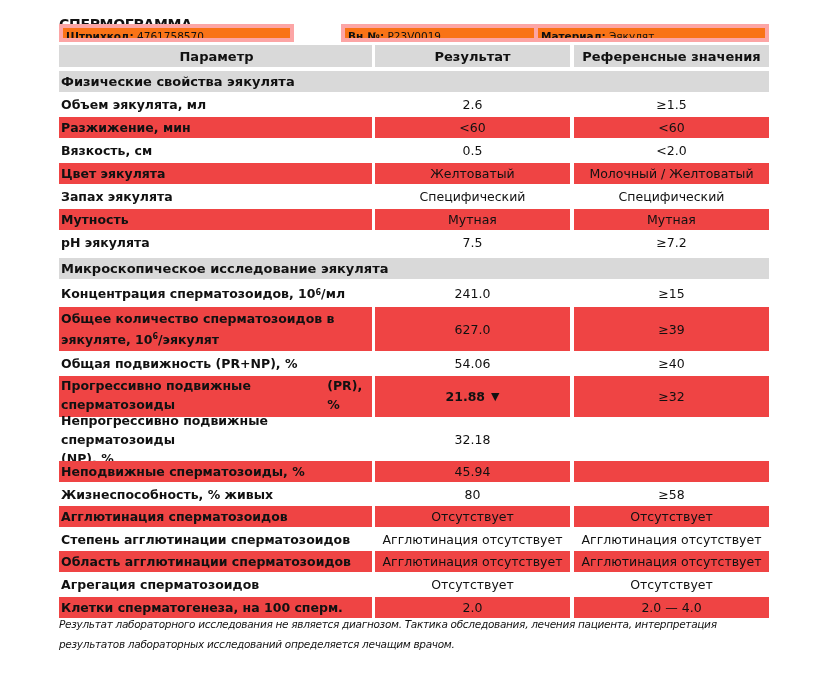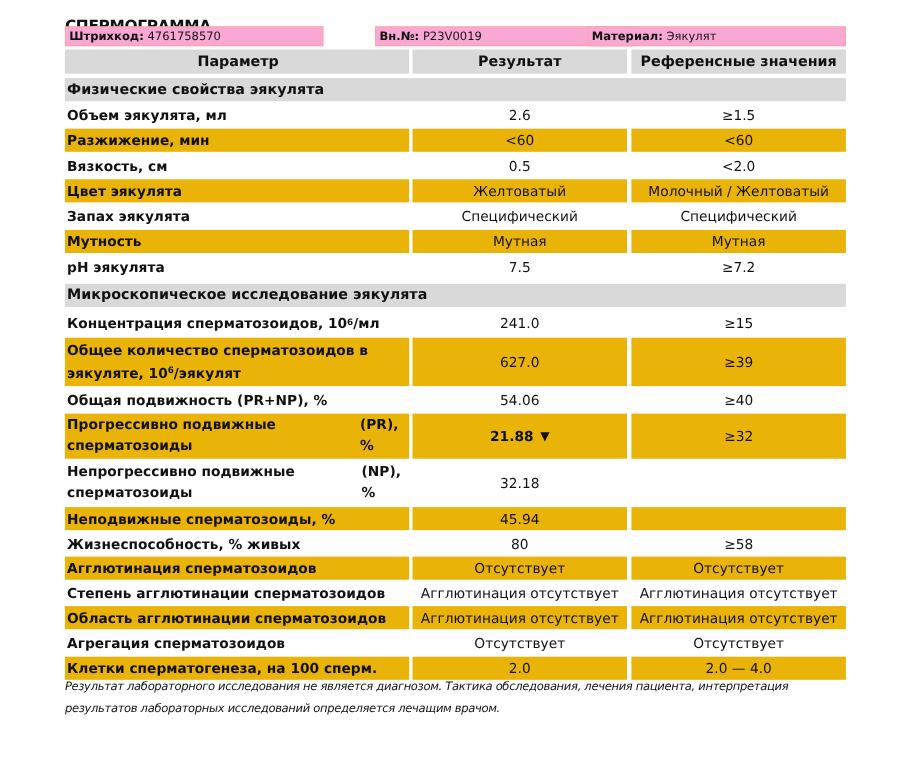--- a/index.html
+++ b/index.html
@@ -1,29 +1,29 @@
 <!DOCTYPE html>
 <html><head>
 <meta charset="utf-8">
 <style>
   html,body{margin:0;padding:0;background:#ffffff;}
   body{width:828px;height:698px;position:relative;font-family:"DejaVu Sans","Liberation Sans",sans-serif;color:#111;overflow:hidden;}
   .title{position:absolute;left:59px;top:16px;font-size:14px;font-weight:bold;letter-spacing:-0.3px;}
   .infobar{position:absolute;left:59px;top:24px;width:710px;height:18px;}
-  .infobox{position:absolute;top:0;height:16px;border:1px solid #fca5a5;background:#f9a8d4;font-size:10.5px;line-height:16px;padding-left:3px;box-sizing:border-box;height:18px;white-space:nowrap;overflow:hidden;}
+  .infobox{position:absolute;top:0;height:16px;border:4px solid #fca5a5;background:#f97316;font-size:10.5px;line-height:16px;padding-left:3px;box-sizing:border-box;height:18px;white-space:nowrap;overflow:hidden;}
   .infobox b{font-weight:bold;}
   .table{position:absolute;left:59px;top:45px;width:710px;}
   .row{position:relative;width:710px;display:flex;}
   .cell{box-sizing:border-box;font-size:12.5px;display:flex;align-items:center;}
   .c1{width:313px;padding-left:2px;font-weight:bold;}
   .c2{width:195px;margin-left:3px;justify-content:center;text-align:center;}
   .c3{width:195px;margin-left:4px;justify-content:center;text-align:center;}
   .hdr .cell{background:#d9d9d9;font-weight:bold;font-size:13px;height:22px;justify-content:center;}
   .section{margin-top:4px;background:#d9d9d9;height:21px;font-weight:bold;font-size:13px;padding-left:2px;display:flex;align-items:center;width:710px;box-sizing:border-box;}
-  .row.z .cell{background:#eab308;}
+  .row.z .cell{background:#ef4444;}
   .row{margin-top:2px;}
   .sup{font-size:8px;vertical-align:super;line-height:0;}
   .bold{font-weight:bold;}
   .tri{font-size:11px;margin-left:6px;}
   .note{position:absolute;left:59px;top:614px;width:720px;font-size:10.5px;font-style:italic;line-height:20px;letter-spacing:-0.3px;}
 </style>
 </head>
 <body>
 
 <div class="title">СПЕРМОГРАММА</div>
@@ -117,21 +117,21 @@
       <span>Прогрессивно подвижные сперматозоиды</span>
       <span> (PR), %</span>
     </div>
     <div class="cell c2 bold">
       <span>21.88</span>
       <span class="tri">▼</span>
     </div>
     <div class="cell c3">≥32</div>
   </div>
   <div class="row" style="height:40px;">
-    <div class="cell c1" style="flex-direction:row;align-items:flex-start;justify-content:center;line-height:19px;">
+    <div class="cell c1" style="flex-direction:column;align-items:flex-start;justify-content:center;line-height:19px;">
       <span>Непрогрессивно подвижные сперматозоиды</span>
       <span> (NP), %</span>
     </div>
     <div class="cell c2">32.18</div>
     <div class="cell c3"></div>
   </div>
   <div class="row z" style="height:21px;">
     <div class="cell c1">Неподвижные сперматозоиды, %</div>
     <div class="cell c2">45.94</div>
     <div class="cell c3"></div>

